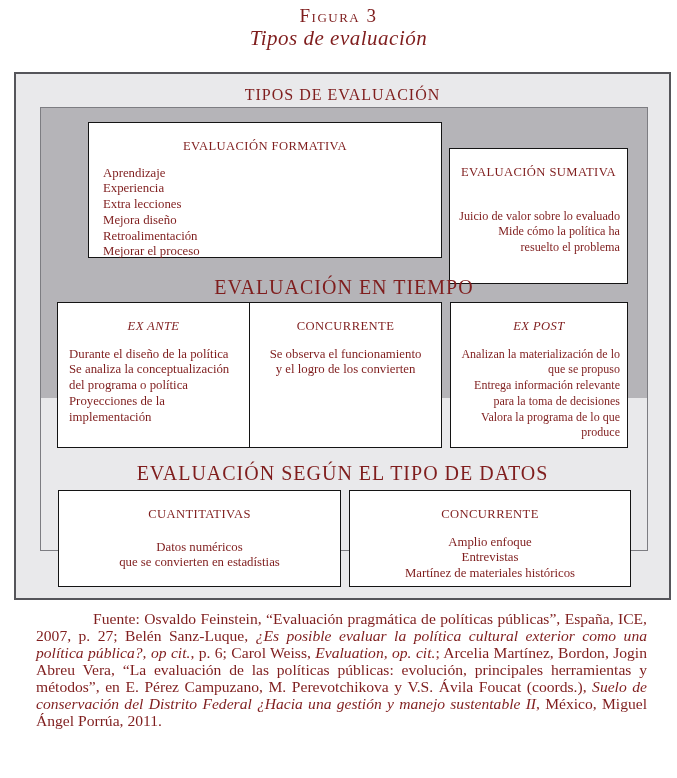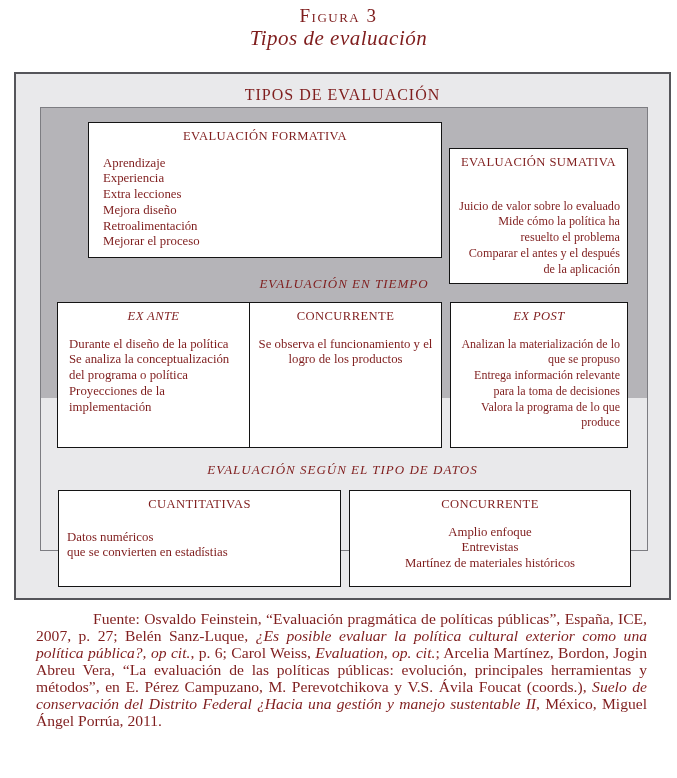--- a/index.html
+++ b/index.html
@@ -30,42 +30,42 @@
   }
   .dark-band{
     position:absolute;left:0;top:0;width:606px;height:290px;
     background:#b5b4b8;
   }
   .wbox{
     position:absolute;background:#ffffff;border:1px solid #141414;
     font-size:12.8px;line-height:15.7px;
   }
   .box-title{
-    text-align:center;padding-top:6px;font-size:12.6px;letter-spacing:0.4px;
+    text-align:center;padding-top:16px;font-size:12.6px;letter-spacing:0.4px;
   }
   .box-title.it{font-style:italic;}
   .section-header{
-    position:absolute;text-align:center;font-size:13px;letter-spacing:1px;font-style:italic;
+    position:absolute;text-align:center;font-size:20px;letter-spacing:1px;
   }
-  .items{padding:0 8px;}
+  .items{padding:0 18px;}
   .items div{white-space:normal;}
   .formativa-box{left:88px;top:122px;width:352px;height:134px;}
   .formativa-box .items{margin-top:11px;padding-left:14px;text-align:left;}
   .sumativa-box{left:449px;top:122px;width:177px;height:134px;margin-top:26px;}
   .sumativa-box .items{margin-top:28px;padding:0 7px;text-align:right;font-size:12.2px;}
   .tiempo-header{left:40px;top:276px;width:608px;}
   .exante-box{left:57px;top:302px;width:191px;height:144px;}
   .exante-box .items{margin-top:12px;padding:0 8px 0 11px;text-align:left;}
   .concurrente-box{left:250px;top:302px;width:191px;height:144px;border-left:none;}
   .concurrente-box .items{margin-top:12px;text-align:center;}
   .expost-box{left:450px;top:302px;width:176px;height:144px;}
   .expost-box .items{margin-top:12px;padding:0 7px 0 6px;text-align:right;font-size:12px;}
   .datos-header{left:14px;top:462px;width:657px;}
   .cuantitativas-box{left:58px;top:490px;width:281px;height:95px;}
-  .cuantitativas-box .items{margin-top:17px;}
+  .cuantitativas-box .items{margin-top:17px;text-align:center;}
   .cualitativas-box{left:349px;top:490px;width:280px;height:95px;}
   .cualitativas-box .items{margin-top:12px;text-align:center;}
   .fuente{
     position:absolute;left:36px;top:610px;width:611px;
     font-size:15.6px;line-height:17px;text-align:justify;text-indent:57px;
   }
   .fuente i{font-style:italic;}
 </style>
 </head>
 <body>
@@ -93,39 +93,38 @@
         <div>Retroalimentación</div>
         <div>Mejorar el proceso</div>
       </div>
   </div>
 
   <div class="wbox sumativa-box">
     <div class="box-title">EVALUACIÓN SUMATIVA</div>
     <div class="items">
         <div>Juicio de valor sobre lo evaluado</div>
         <div>Mide cómo la política ha resuelto el problema</div>
-        <div>Comparar el antes y el después de la aplicación</div>
       </div>
   </div>
 
   <div class="section-header tiempo-header">EVALUACIÓN EN TIEMPO</div>
 
   <div class="wbox exante-box">
     <div class="box-title it">EX ANTE</div>
     <div class="items">
         <div>Durante el diseño de la política</div>
         <div>Se analiza la conceptualización del programa o política</div>
         <div>Proyecciones de la implementación</div>
       </div>
   </div>
 
   <div class="wbox concurrente-box">
     <div class="box-title">CONCURRENTE</div>
     <div class="items">
-        <div>Se observa el funcionamiento y el logro de los productos</div>
+        <div>Se observa el funcionamiento y el logro de los convierten</div>
       </div>
   </div>
 
   <div class="wbox expost-box">
     <div class="box-title it">EX POST</div>
     <div class="items">
         <div>Analizan la materialización de lo que se propuso</div>
         <div>Entrega información relevante para la toma de decisiones</div>
         <div>Valora la programa de lo que produce</div>
       </div>

